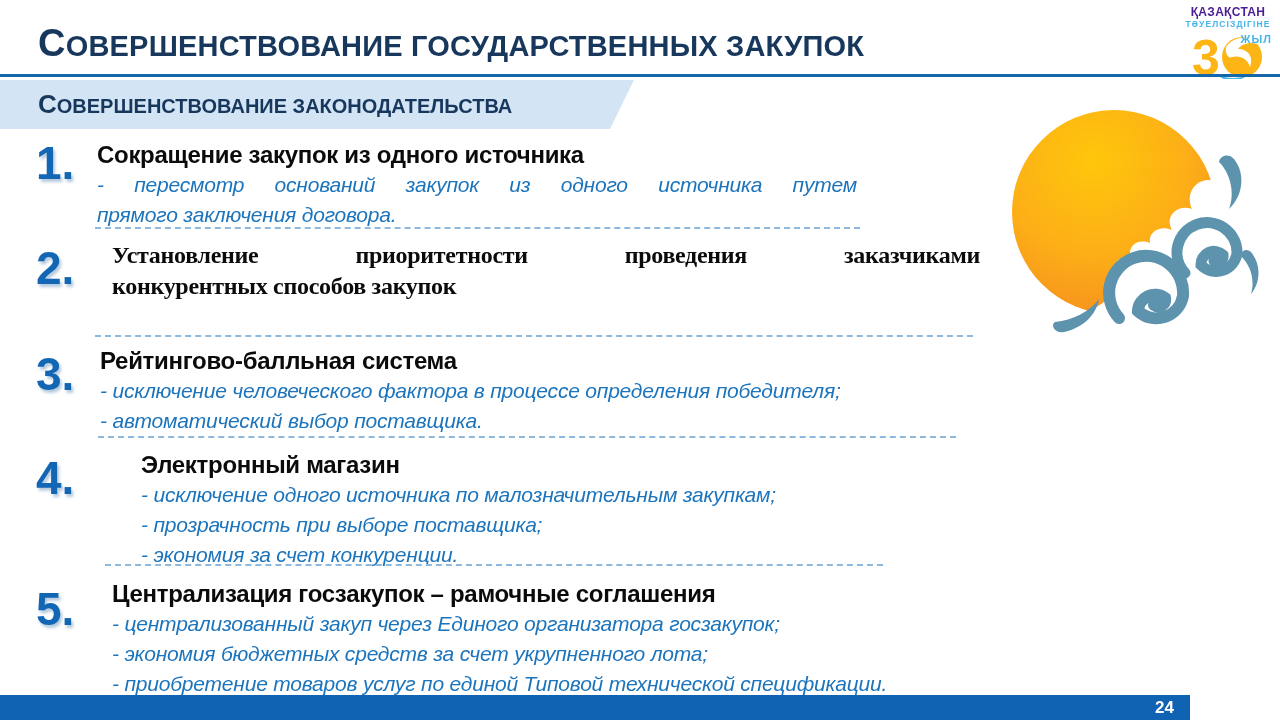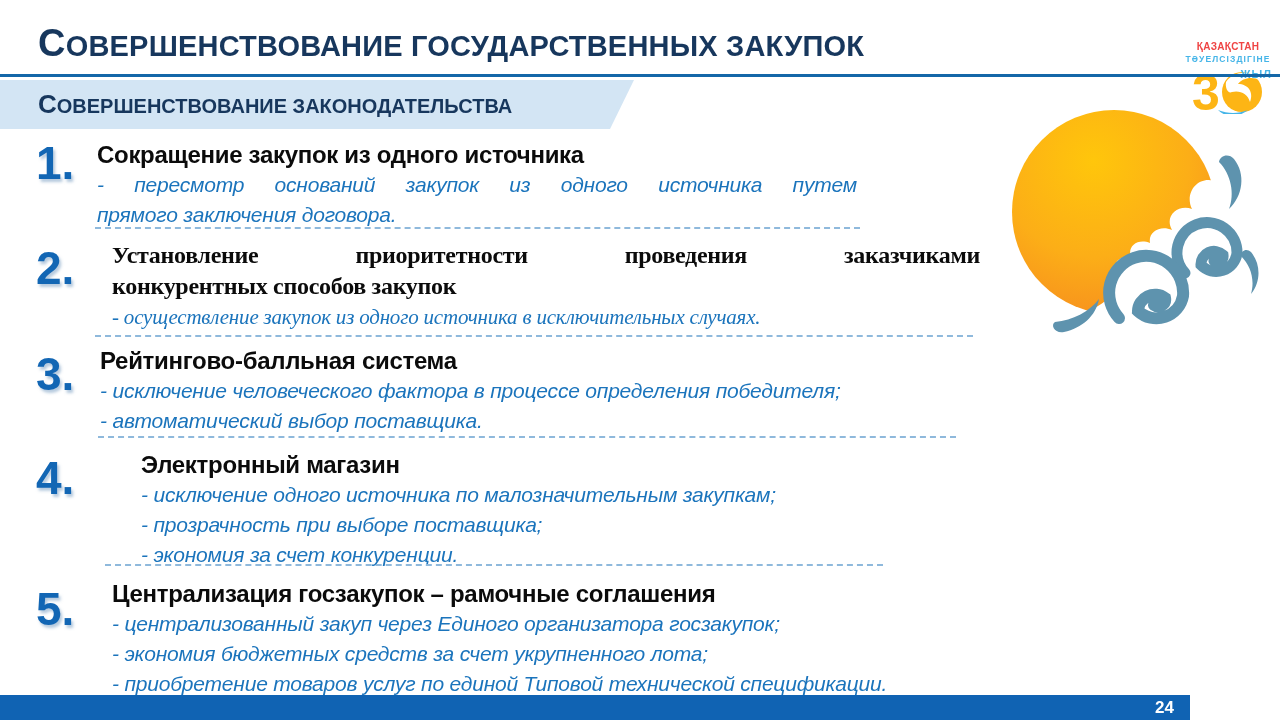--- a/index.html
+++ b/index.html
@@ -24,21 +24,21 @@
     clip-path: polygon(0 0, 634px 0, 610px 100%, 0 100%);
   }
   .banner-text {
     position: absolute; left: 38px; top: 0; height: 49px; line-height: 49px;
     font-size: 20px; font-weight: bold; color: #17375D; white-space: nowrap;
   }
   .banner-text::first-letter { font-size: 26px; }
 
   
   .kazlogo { position: absolute; left: 1178px; top: 5px; width: 100px; text-align: center; }
-  .kazlogo .country { font-size: 10px; font-weight: bold; color: #ef4444; letter-spacing: 0.3px; line-height: 14px; margin-top: 35px; }
+  .kazlogo .country { font-size: 12px; font-weight: bold; color: #4c1d95; letter-spacing: 0.3px; line-height: 14px; }
   .kazlogo .independence { font-size: 8.5px; font-weight: bold; color: #45B5E8; letter-spacing: 1.1px; line-height: 11px; }
   .kazlogo .num30 { position: relative; margin-top: 1px; height: 48px; }
   .kazlogo .zhyl { position: absolute; right: 6px; top: 2px; font-size: 11px; font-weight: bold; color: #45B5E8; letter-spacing: 1px; }
 
   
   .item { position: absolute; left: 36px; }
   .num {
     position: absolute; left: 0; top: 2px;
     font-size: 46px; font-weight: bold; color: #1266B4; line-height: 44px;
     text-shadow: 2px 3px 3px rgba(110,150,190,0.5);
@@ -127,21 +127,20 @@
       <div class="sub">прямого заключения договора.</div>
     </div>
   </div>
   <div class="dash" style="left:95px; top:227px; width:765px;"></div>
 
   <div class="item" style="top:240px;">
     <span class="num" style="top:6px;">2.</span>
     <div class="content" style="margin-left:76px; width:868px;font-family:Liberation Serif, serif;">
       <div class="heading just">Установление приоритетности проведения заказчиками</div>
       <div class="heading">конкурентных способов закупок</div>
-      <div class="sub">- осуществление закупок из одного источника в исключительных случаях.</div>
     </div>
   </div>
   <div class="dash" style="left:95px; top:335px; width:878px;"></div>
 
   <div class="item" style="top:345px;">
     <span class="num" style="top:7px;">3.</span>
     <div class="content" style="margin-left:64px; width:860px;">
       <div class="heading">Рейтингово-балльная система</div>
       <div class="sub">- исключение человеческого фактора в процессе определения победителя;</div>
       <div class="sub">- автоматический выбор поставщика.</div>

